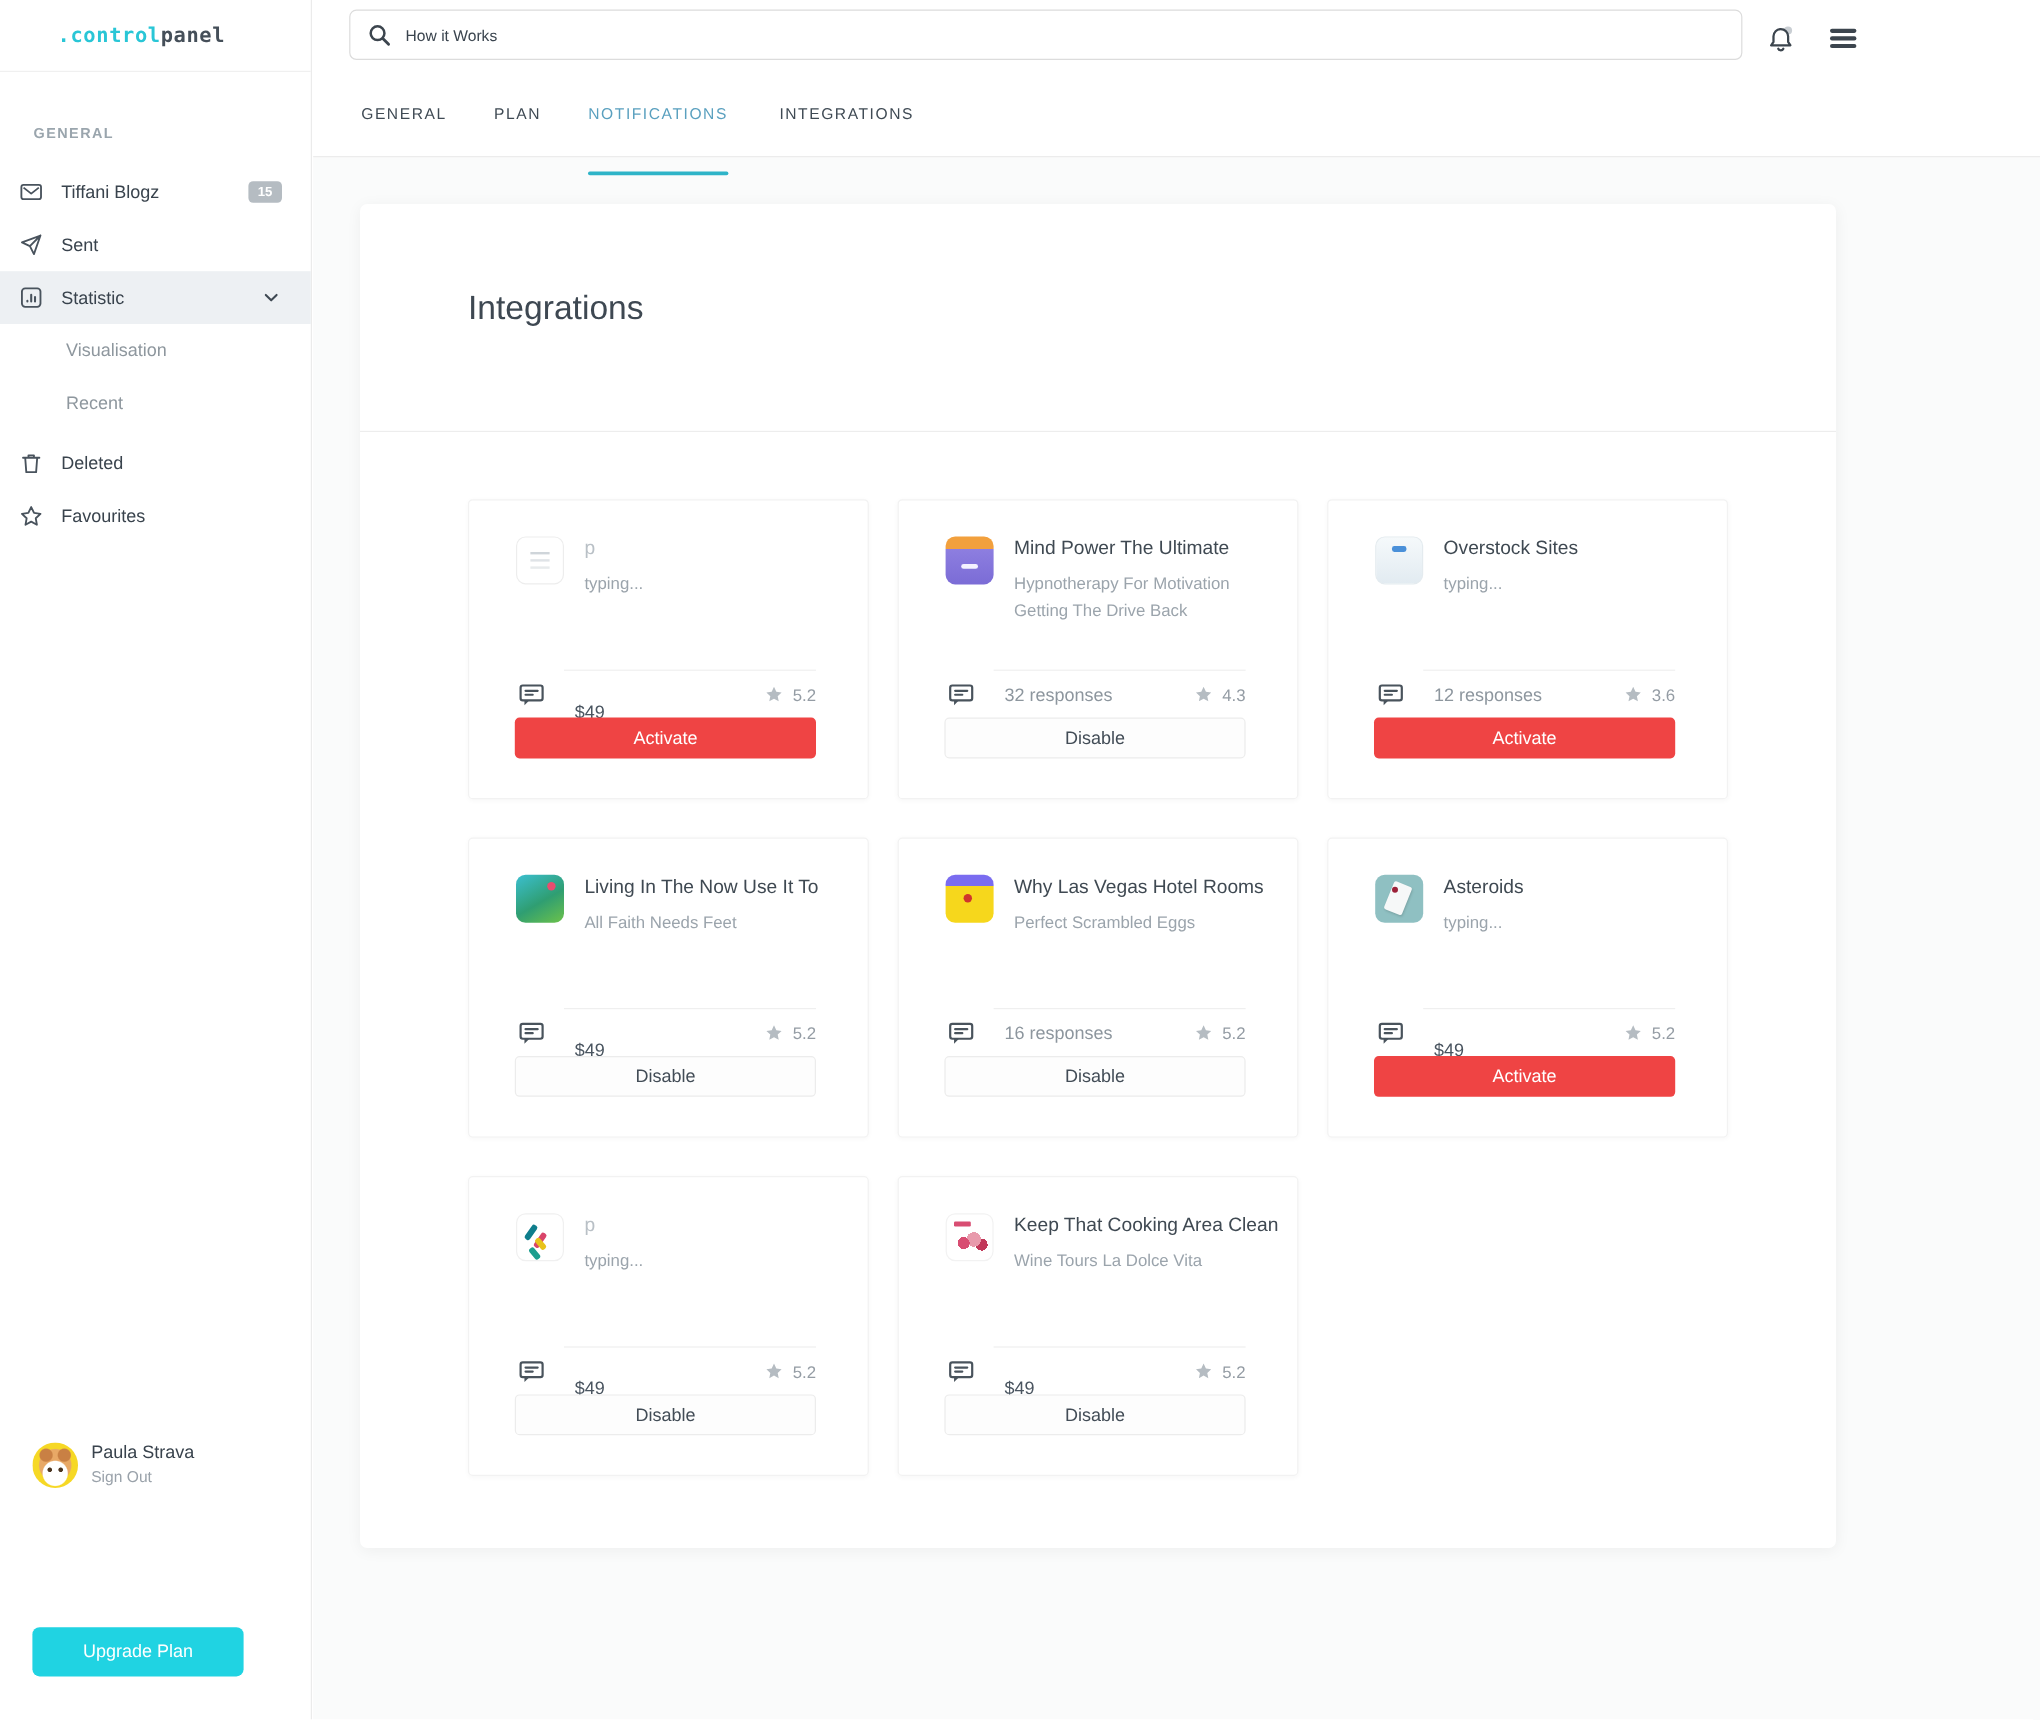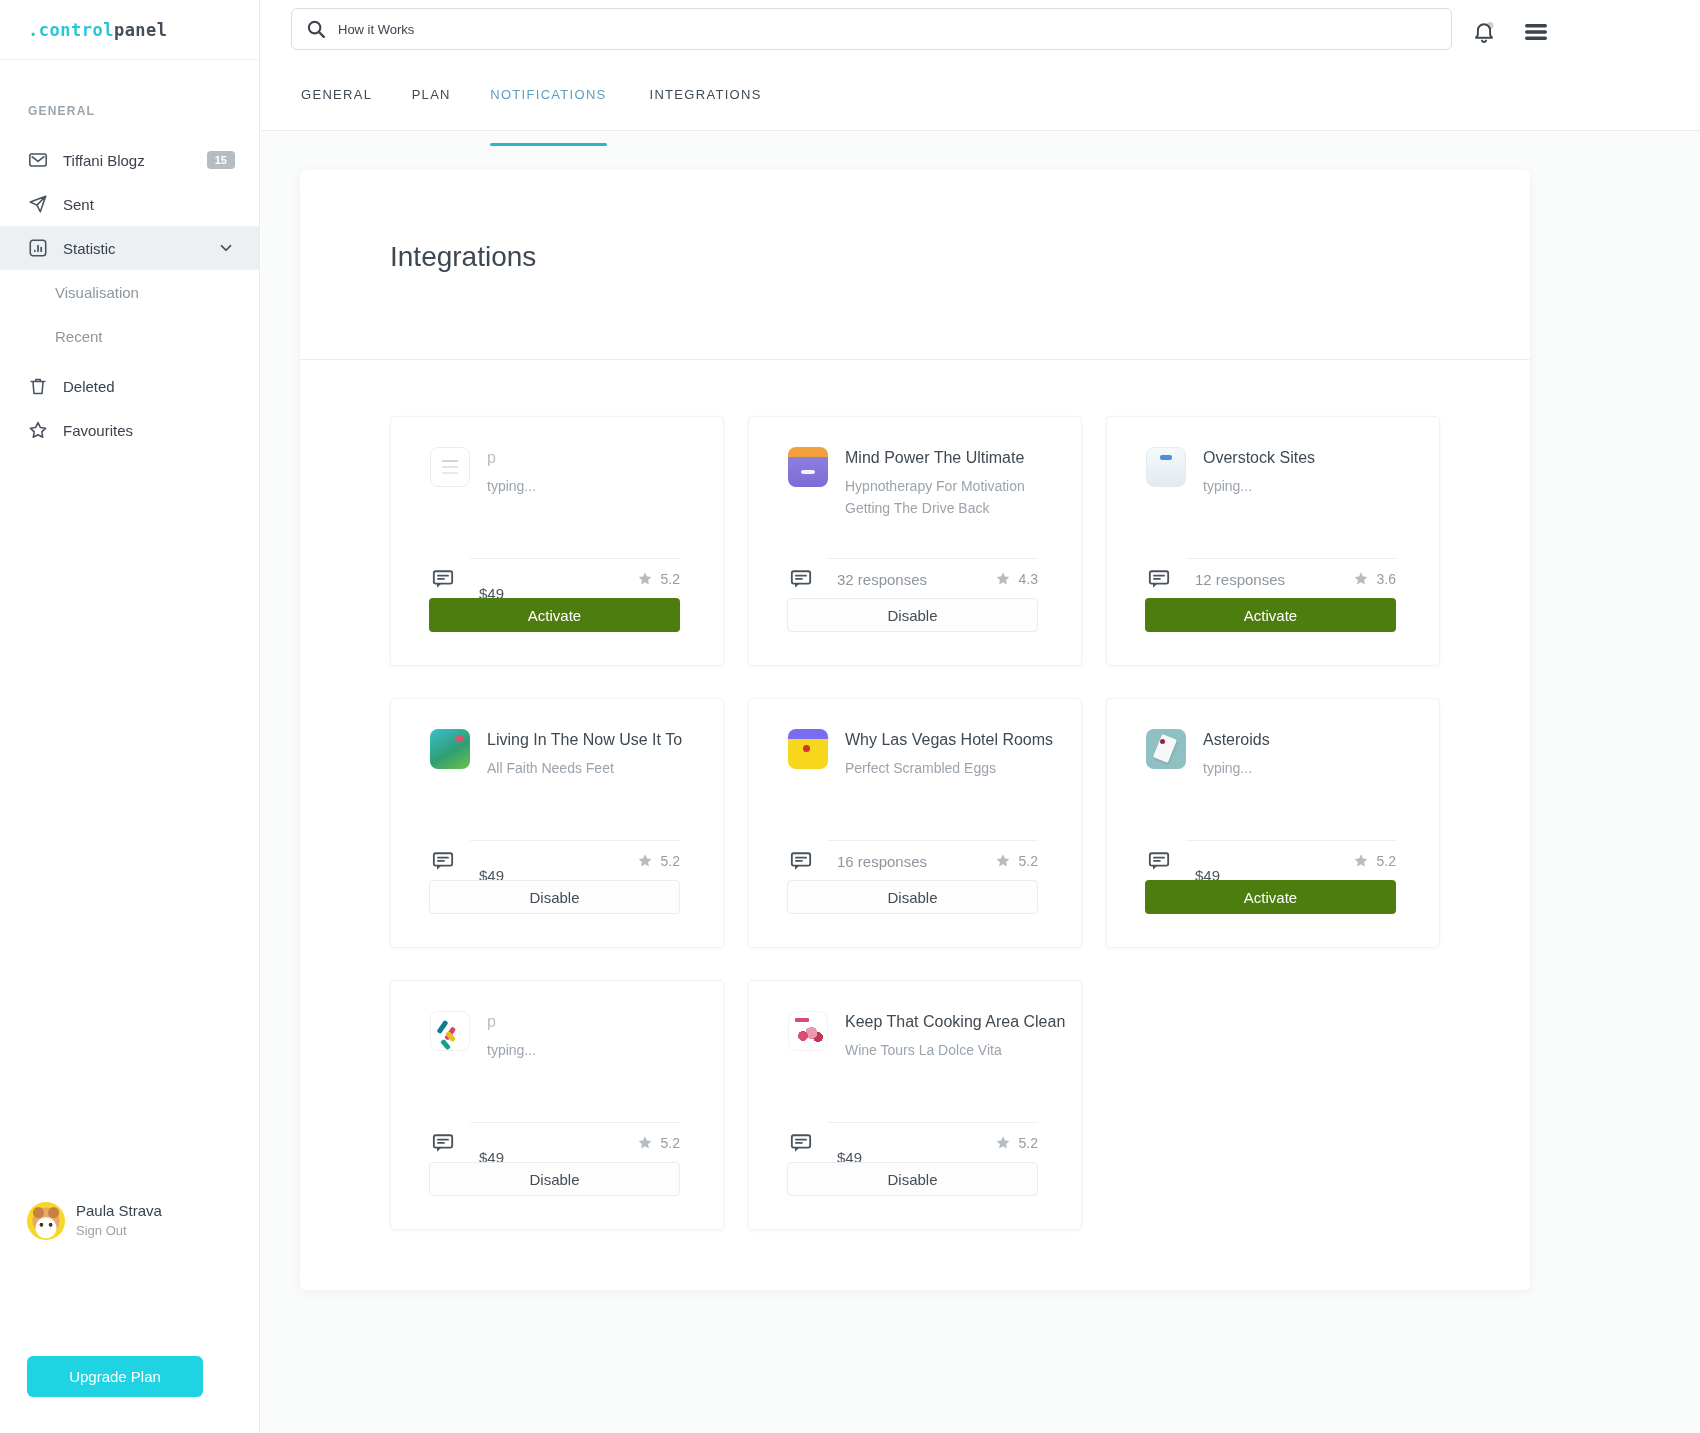--- a/index.html
+++ b/index.html
@@ -1,27 +1,27 @@
 <!DOCTYPE html>
 <html><head>
 <meta charset="utf-8">
 <style>
   * { margin:0; padding:0; box-sizing:border-box; }
   html,body { width:1700px; height:1433px; }
   body { font-family:"Liberation Sans", sans-serif; background:#ffffff; position:relative; color:#3e4852; }
 
   
   .sidebar { position:absolute; left:0; top:0; width:260px; height:1433px; background:#fff; border-right:1px solid #ebebeb; z-index:3; }
-  .logo-row { height:60px; display:flex; align-items:center; padding-left:28px; border-bottom:1px solid #f0f0f0; }
+  .logo-row { height:60px; display:flex; align-items:center; padding-left:48px; border-bottom:1px solid #f0f0f0; }
   .logo { font-family:"DejaVu Sans Mono", monospace; font-size:17px; font-weight:bold; letter-spacing:.5px; }
   .logo .accent { color:#29c6d6; }
   .logo .rest { color:#454f59; }
   .side-section { padding:44px 0 0 28px; font-size:12px; letter-spacing:1.2px; color:#9aa5ad; font-weight:bold; }
   .side-menu { margin-top:20px; }
-  .side-item { height:44px; display:flex; align-items:center; gap:15px; padding:0 24px 0 28px; font-size:15px; color:#39434d; cursor:pointer; }
+  .side-item { height:44px; display:flex; align-items:center; gap:15px; padding:0 24px 0 16px; font-size:15px; color:#39434d; cursor:pointer; }
   .side-item.active { background:#edf0f3; }
   .side-item .icon { width:20px; height:20px; display:flex; align-items:center; justify-content:center; color:#49535d; }
   .badge { margin-left:auto; background:#b5bcc2; color:#fff; font-size:11px; border-radius:4px; padding:3px 8px; font-weight:bold; }
   .chev { margin-left:auto; color:#3e4852; display:flex; }
   .side-sub { }
   .side-subitem { height:44px; display:flex; align-items:center; padding-left:55px; font-size:15px; color:#8e979e; cursor:pointer; }
   .side-gap { height:6px; }
 
   .side-user { position:absolute; left:27px; bottom:193px; display:flex; gap:11px; }
   .avatar { width:38px; height:38px; border-radius:50%; flex:none;
@@ -69,21 +69,21 @@
   .card-sub { font-size:14px; color:#9ba4ac; margin-top:8px; line-height:22px; }
   .card-divider { position:absolute; left:79px; right:43px; top:141px; border-top:1px solid #efefef; }
   .card-stats { position:absolute; left:41px; right:43px; top:147px; height:30px; display:flex; align-items:center; }
   .stat-icon { color:#49535c; display:flex; }
   .card-metric { margin-left:25px; font-size:15px; }
   .card-metric[data-variant="dark"] { color:#4a5560;margin-top:28px; }
   .card-metric[data-variant="muted"] { color:#8d969e; }
   .card-rating { margin-left:auto; display:flex; align-items:center; gap:8px; font-size:14px; color:#949ca4; }
   .star { display:flex; color:#b5bcc2; }
   .card-btn { position:absolute; left:38px; right:43px; top:181px; height:34px; border-radius:4px; font-size:15px; font-family:inherit; cursor:pointer; }
-  .card-btn[data-variant="activate"] { background:#4d7c0f; border:none; color:#fff; }
+  .card-btn[data-variant="activate"] { background:#ef4444; border:none; color:#fff; }
   .card-btn[data-variant="disable"] { background:#fdfdfd; border:1px solid #ececec; color:#434d57; }
 
   
   .card-thumb[data-icon="document"] { background:#fff; border:1px solid #ededed; }
   .card-thumb[data-icon="document"]::after { content:""; position:absolute; left:11px; right:11px; top:12px; height:2px; background:#cfd5da; box-shadow:0 6px 0 #dfe3e7, 0 12px 0 #e7eaec; }
   .card-thumb[data-icon="desk"] { background:linear-gradient(180deg,#f2a03d 0 26%, #8d7ee0 26%, #7b6cd6 100%); }
   .card-thumb[data-icon="desk"]::after { content:""; position:absolute; left:13px; right:13px; top:23px; height:4px; background:#f4f2ff; border-radius:2px; }
   .card-thumb[data-icon="machine"] { background:linear-gradient(180deg,#f5f9fb,#e2ebf1); border:1px solid #e4ebef; }
   .card-thumb[data-icon="machine"]::after { content:""; position:absolute; left:13px; top:7px; width:12px; height:5px; background:#4a90d9; border-radius:2px; }
   .card-thumb[data-icon="aquarium"] { background:linear-gradient(150deg,#3bbfd0 0%, #2f9e72 55%, #6cc24a 100%); }

